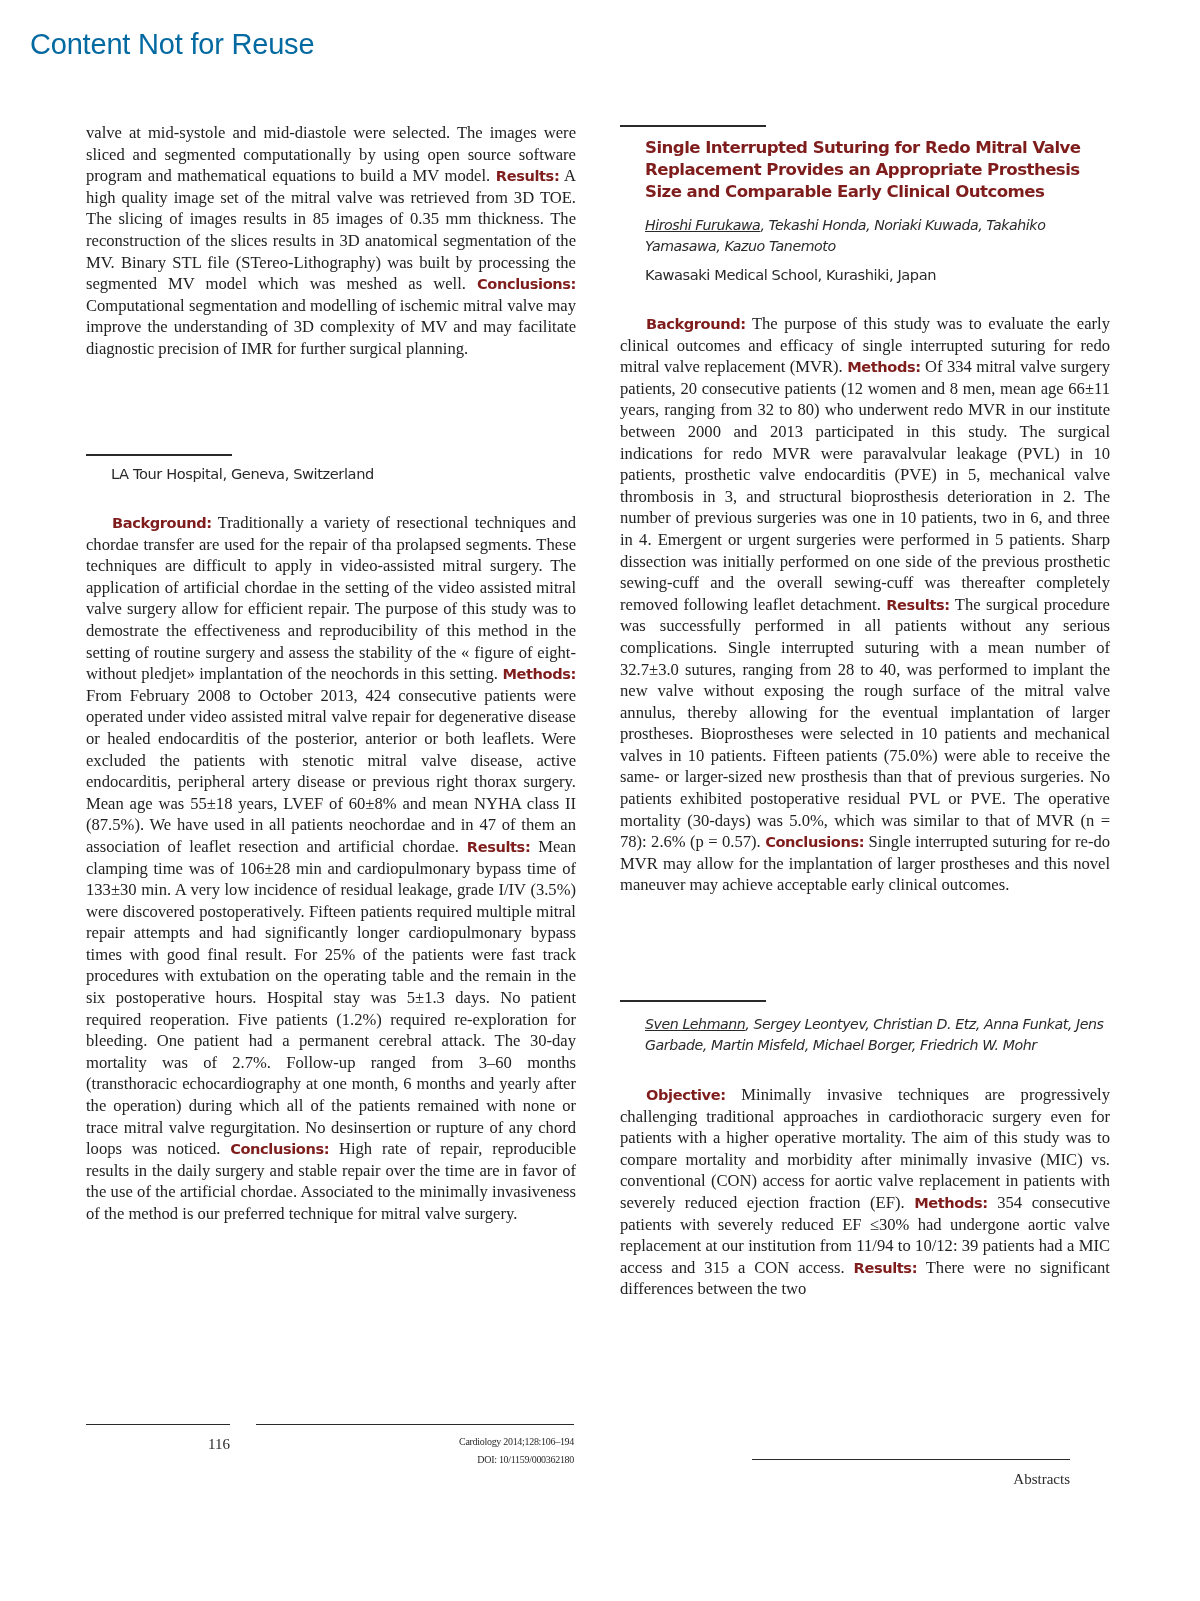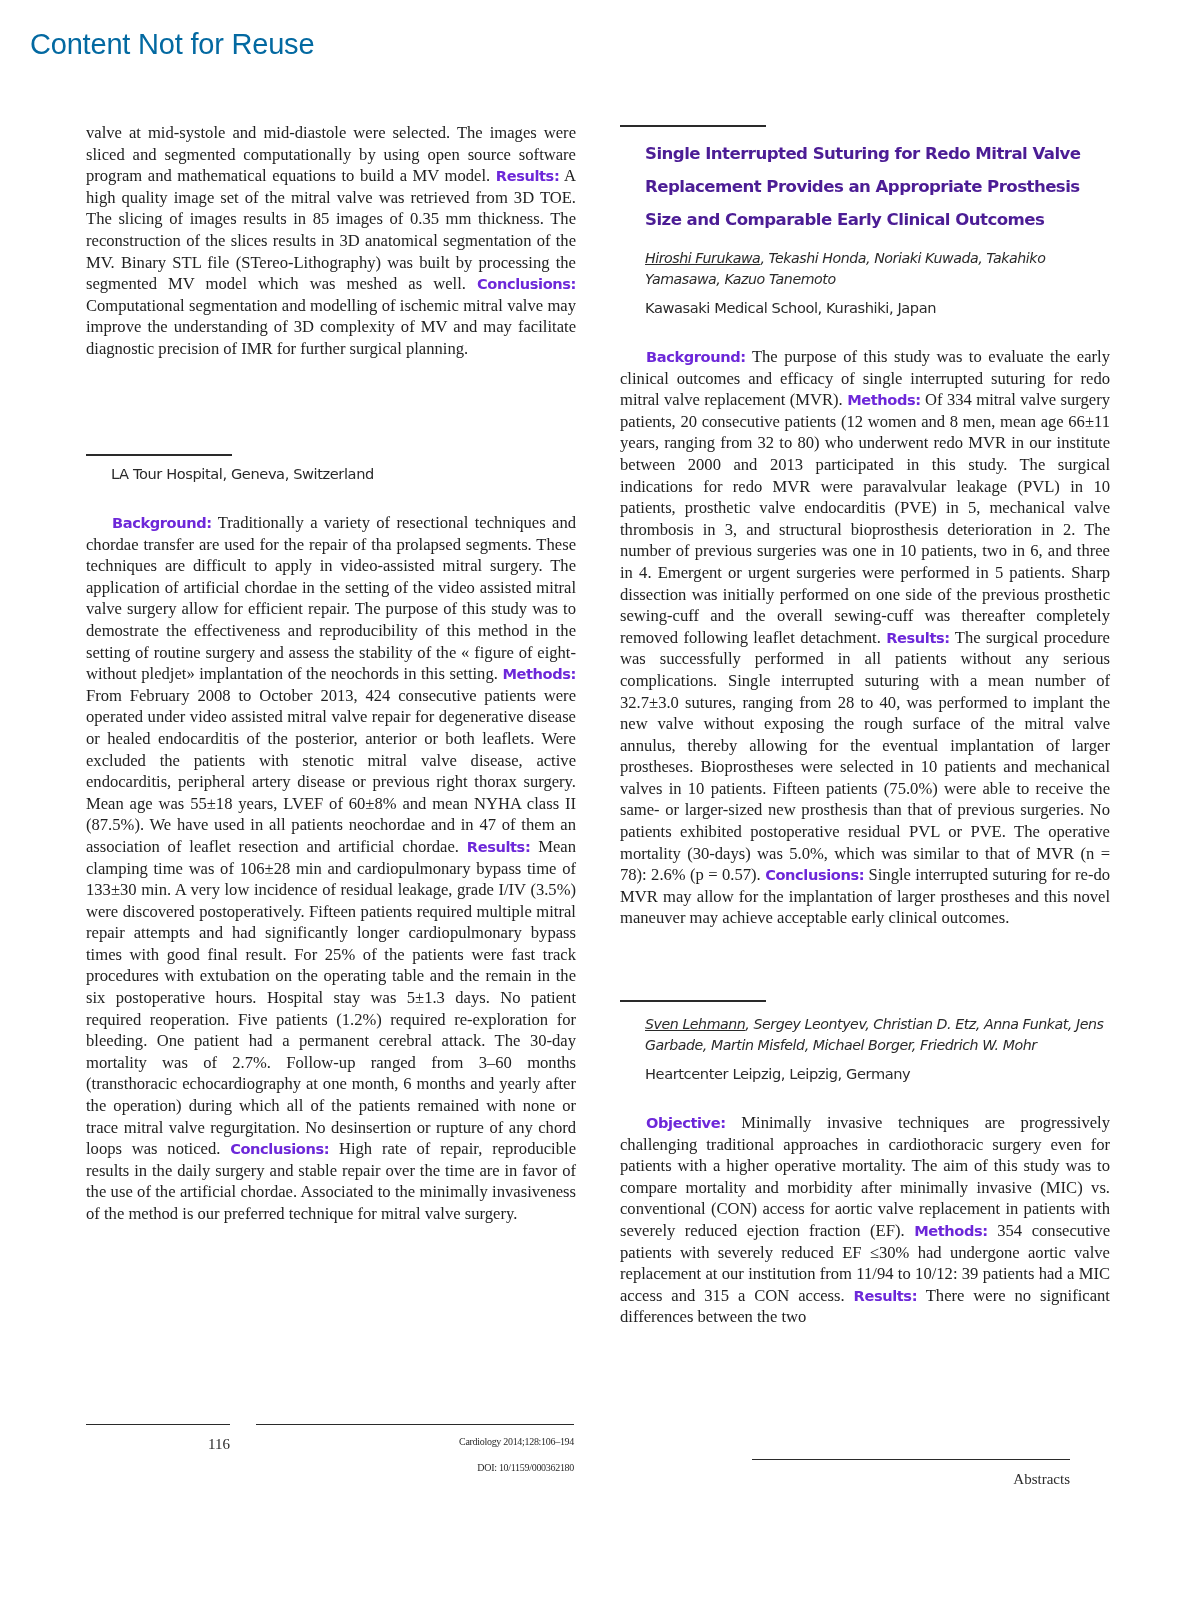--- a/index.html
+++ b/index.html
@@ -10,25 +10,25 @@
     letter-spacing: -0.2px;
   }
   .col { position: absolute; width: 490px; }
   .col-left { left: 86px; }
   .col-right { left: 620px; }
   .body-text {
     font-family: "Liberation Serif", serif; font-size: 16.6px; line-height: 21.6px;
     text-align: justify; hyphens: manual; margin: 0; color: #222;
   }
   .body-text.indent { text-indent: 26px; }
-  .lbl { font-family: "DejaVu Sans", sans-serif; font-weight: bold; font-size: 14.6px; color: #6d28d9; letter-spacing: -0.4px; }
+  .lbl { font-family: "DejaVu Sans", sans-serif; font-weight: bold; font-size: 14.6px; color: #7f1d1d; letter-spacing: -0.4px; }
   .rule-short { width: 146px; height: 0; border-top: 2px solid #2a2a2a; }
   .abs-title {
-    font-family: "DejaVu Sans", sans-serif; font-weight: bold; font-size: 16.6px; line-height: 33px;
-    color: #4c1d95; margin: 10px 0 0 25px; letter-spacing: -0.55px;
+    font-family: "DejaVu Sans", sans-serif; font-weight: bold; font-size: 16.6px; line-height: 22px;
+    color: #7f1d1d; margin: 10px 0 0 25px; letter-spacing: -0.55px;
   }
   .authors {
     font-family: "DejaVu Sans", sans-serif; font-style: italic; font-size: 14.2px; line-height: 21px;
     color: #2a2a2a; margin: 12px 0 0 25px; letter-spacing: -0.45px;
   }
   .authors .presenter { text-decoration: underline; }
   .affil {
     font-family: "DejaVu Sans", sans-serif; font-size: 14.6px; line-height: 20px; color: #2a2a2a;
     margin: 8px 0 0 25px; letter-spacing: -0.4px;
   }
@@ -64,29 +64,28 @@
   </div>
   <div class="affil">Kawasaki Medical School, Kurashiki, Japan</div>
   <p class="body-text indent abs-body"><span class="lbl">Background:</span><span> The purpose of this study was to evaluate the early clinical outcomes and efficacy of single interrupted suturing for redo mitral valve replacement (MVR). </span><span class="lbl">Methods:</span><span> Of 334 mitral valve surgery patients, 20 consecutive patients (12 women and 8 men, mean age 66±11 years, ranging from 32 to 80) who underwent redo MVR in our institute between 2000 and 2013 participated in this study. The surgical indications for redo MVR were paravalvular leakage (PVL) in 10 patients, prosthetic valve endocarditis (PVE) in 5, mechanical valve thrombosis in 3, and structural bioprosthesis deterioration in 2. The number of previous surgeries was one in 10 patients, two in 6, and three in 4. Emergent or urgent surgeries were performed in 5 patients. Sharp dissection was initially performed on one side of the previous prosthetic sewing-cuff and the overall sewing-cuff was thereafter completely removed following leaflet detachment. </span><span class="lbl">Results:</span><span> The surgical procedure was successfully performed in all patients without any serious complications. Single interrupted suturing with a mean number of 32.7±3.0 sutures, ranging from 28 to 40, was performed to implant the new valve without exposing the rough surface of the mitral valve annulus, thereby allowing for the eventual implantation of larger prostheses. Bioprostheses were selected in 10 patients and mechanical valves in 10 patients. Fifteen patients (75.0%) were able to receive the same- or larger-sized new prosthesis than that of previous surgeries. No patients exhibited postoperative residual PVL or PVE. The operative mortality (30-days) was 5.0%, which was similar to that of MVR (n = 78): 2.6% (p = 0.57). </span><span class="lbl">Conclusions:</span><span> Single interrupted suturing for re-do MVR may allow for the implantation of larger prostheses and this novel maneuver may achieve acceptable early clinical outcomes.</span></p>
 </div>
 
 <div class="col col-right" style="top:1000px;">
   <div class="rule-short"></div>
   <div class="authors">
     <span class="presenter">Sven Lehmann</span><span>, Sergey Leontyev, Christian D. Etz, Anna Funkat, Jens Garbade, Martin Misfeld, Michael Borger, Friedrich W. Mohr</span>
   </div>
-  <div class="affil">Heartcenter Leipzig, Leipzig, Germany</div>
   <p class="body-text indent abs-body"><span class="lbl">Objective:</span><span> Minimally invasive techniques are progressively challenging traditional approaches in cardiothoracic surgery even for patients with a higher operative mortality. The aim of this study was to compare mortality and morbidity after minimally invasive (MIC) vs. conventional (CON) access for aortic valve replacement in patients with severely reduced ejection fraction (EF). </span><span class="lbl">Methods:</span><span> 354 consecutive patients with severely reduced EF ≤30% had undergone aortic valve replacement at our institution from 11/94 to 10/12: 39 patients had a MIC access and 315 a CON access. </span><span class="lbl">Results:</span><span> There were no significant differences between the two</span></p>
 </div>
 
 <div class="footer f-page">
   <div class="rule"></div>
   <div class="txt">116</div>
 </div>
 <div class="footer f-journal">
   <div class="rule"></div>
   <div class="txt small" style="margin-top:8px;">Cardiology 2014;128:106–194</div>
-  <div class="txt small" style="margin-top:8px;">DOI: 10/1159/000362180</div>
+  <div class="txt small" style="margin-top:0;">DOI: 10/1159/000362180</div>
 </div>
 <div class="footer f-section">
   <div class="rule"></div>
   <div class="txt">Abstracts</div>
 </div>
 
 </body></html>

